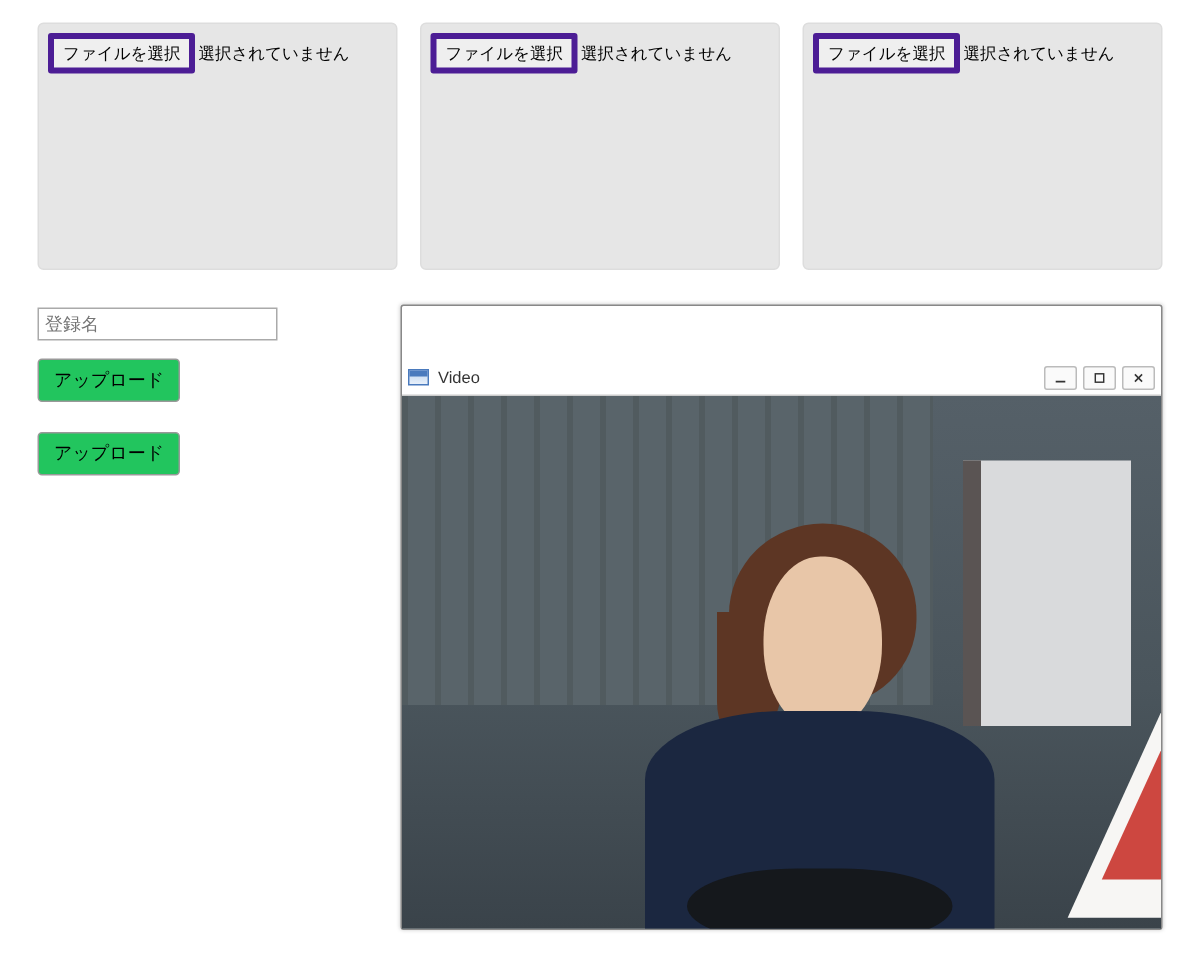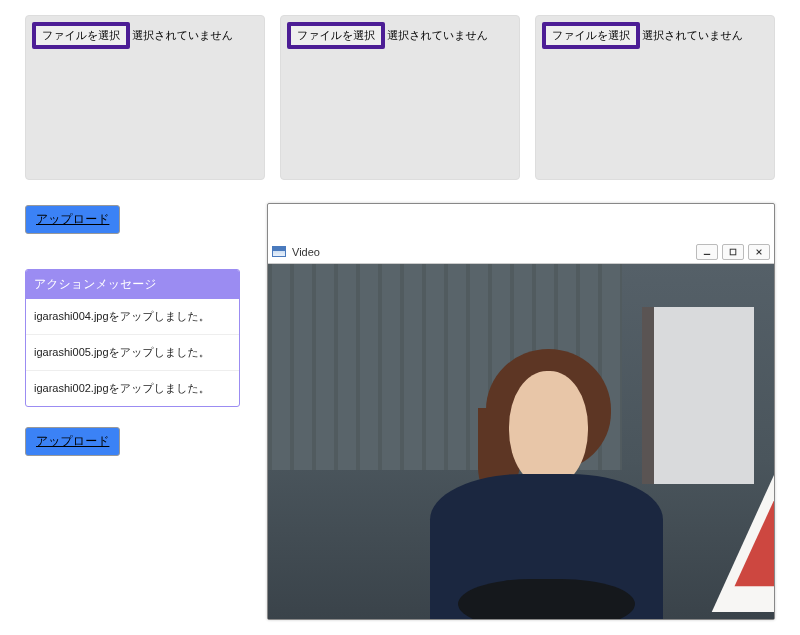--- a/index.html
+++ b/index.html
@@ -52,28 +52,27 @@
     }
     .text-input {
       width: 160px;
       border: 1px solid #aaa;
       padding: 3px 4px;
       font-size: 12px;
       color: #888;
       margin-bottom: 12px;
     }
     .btn {
-      background: #3b82f6;
+      background: #22c55e;
       border: 1px solid #999;
       border-radius: 3px;
       padding: 5px 10px;
       font-size: 12px;
       cursor: pointer;
       display: inline-block;
-      text-decoration: underline;
     }
     .action-box {
       margin-top: 35px;
       border: 1px solid #9b8cf2;
       border-radius: 3px;
       overflow: hidden;
       background: #fff;
     }
     .action-header {
       background: #9b8cf2;
@@ -250,30 +249,25 @@
   </div>
   <div class="upload-slot">
     <div class="file-input-row">
       <button class="file-btn">ファイルを選択</button>
       <span class="file-status">選択されていません</span>
     </div>
   </div>
 </div>
 
 <div class="left-col">
+  <input class="text-input" placeholder="登録名" style="">
   <div>
     <button class="btn">アップロード</button>
   </div>
 
-  <div class="action-box">
-    <div class="action-header">アクションメッセージ</div>
-    <div class="action-item">igarashi004.jpgをアップしました。</div>
-    <div class="action-item">igarashi005.jpgをアップしました。</div>
-    <div class="action-item">igarashi002.jpgをアップしました。</div>
-  </div>
 
   <div class="camera-btn-wrap">
     <button class="btn">アップロード</button>
   </div>
 </div>
 
 <div class="video-window">
   <div class="video-titlebar">
     <span class="video-icon"></span>
     <span class="video-title">Video</span>

